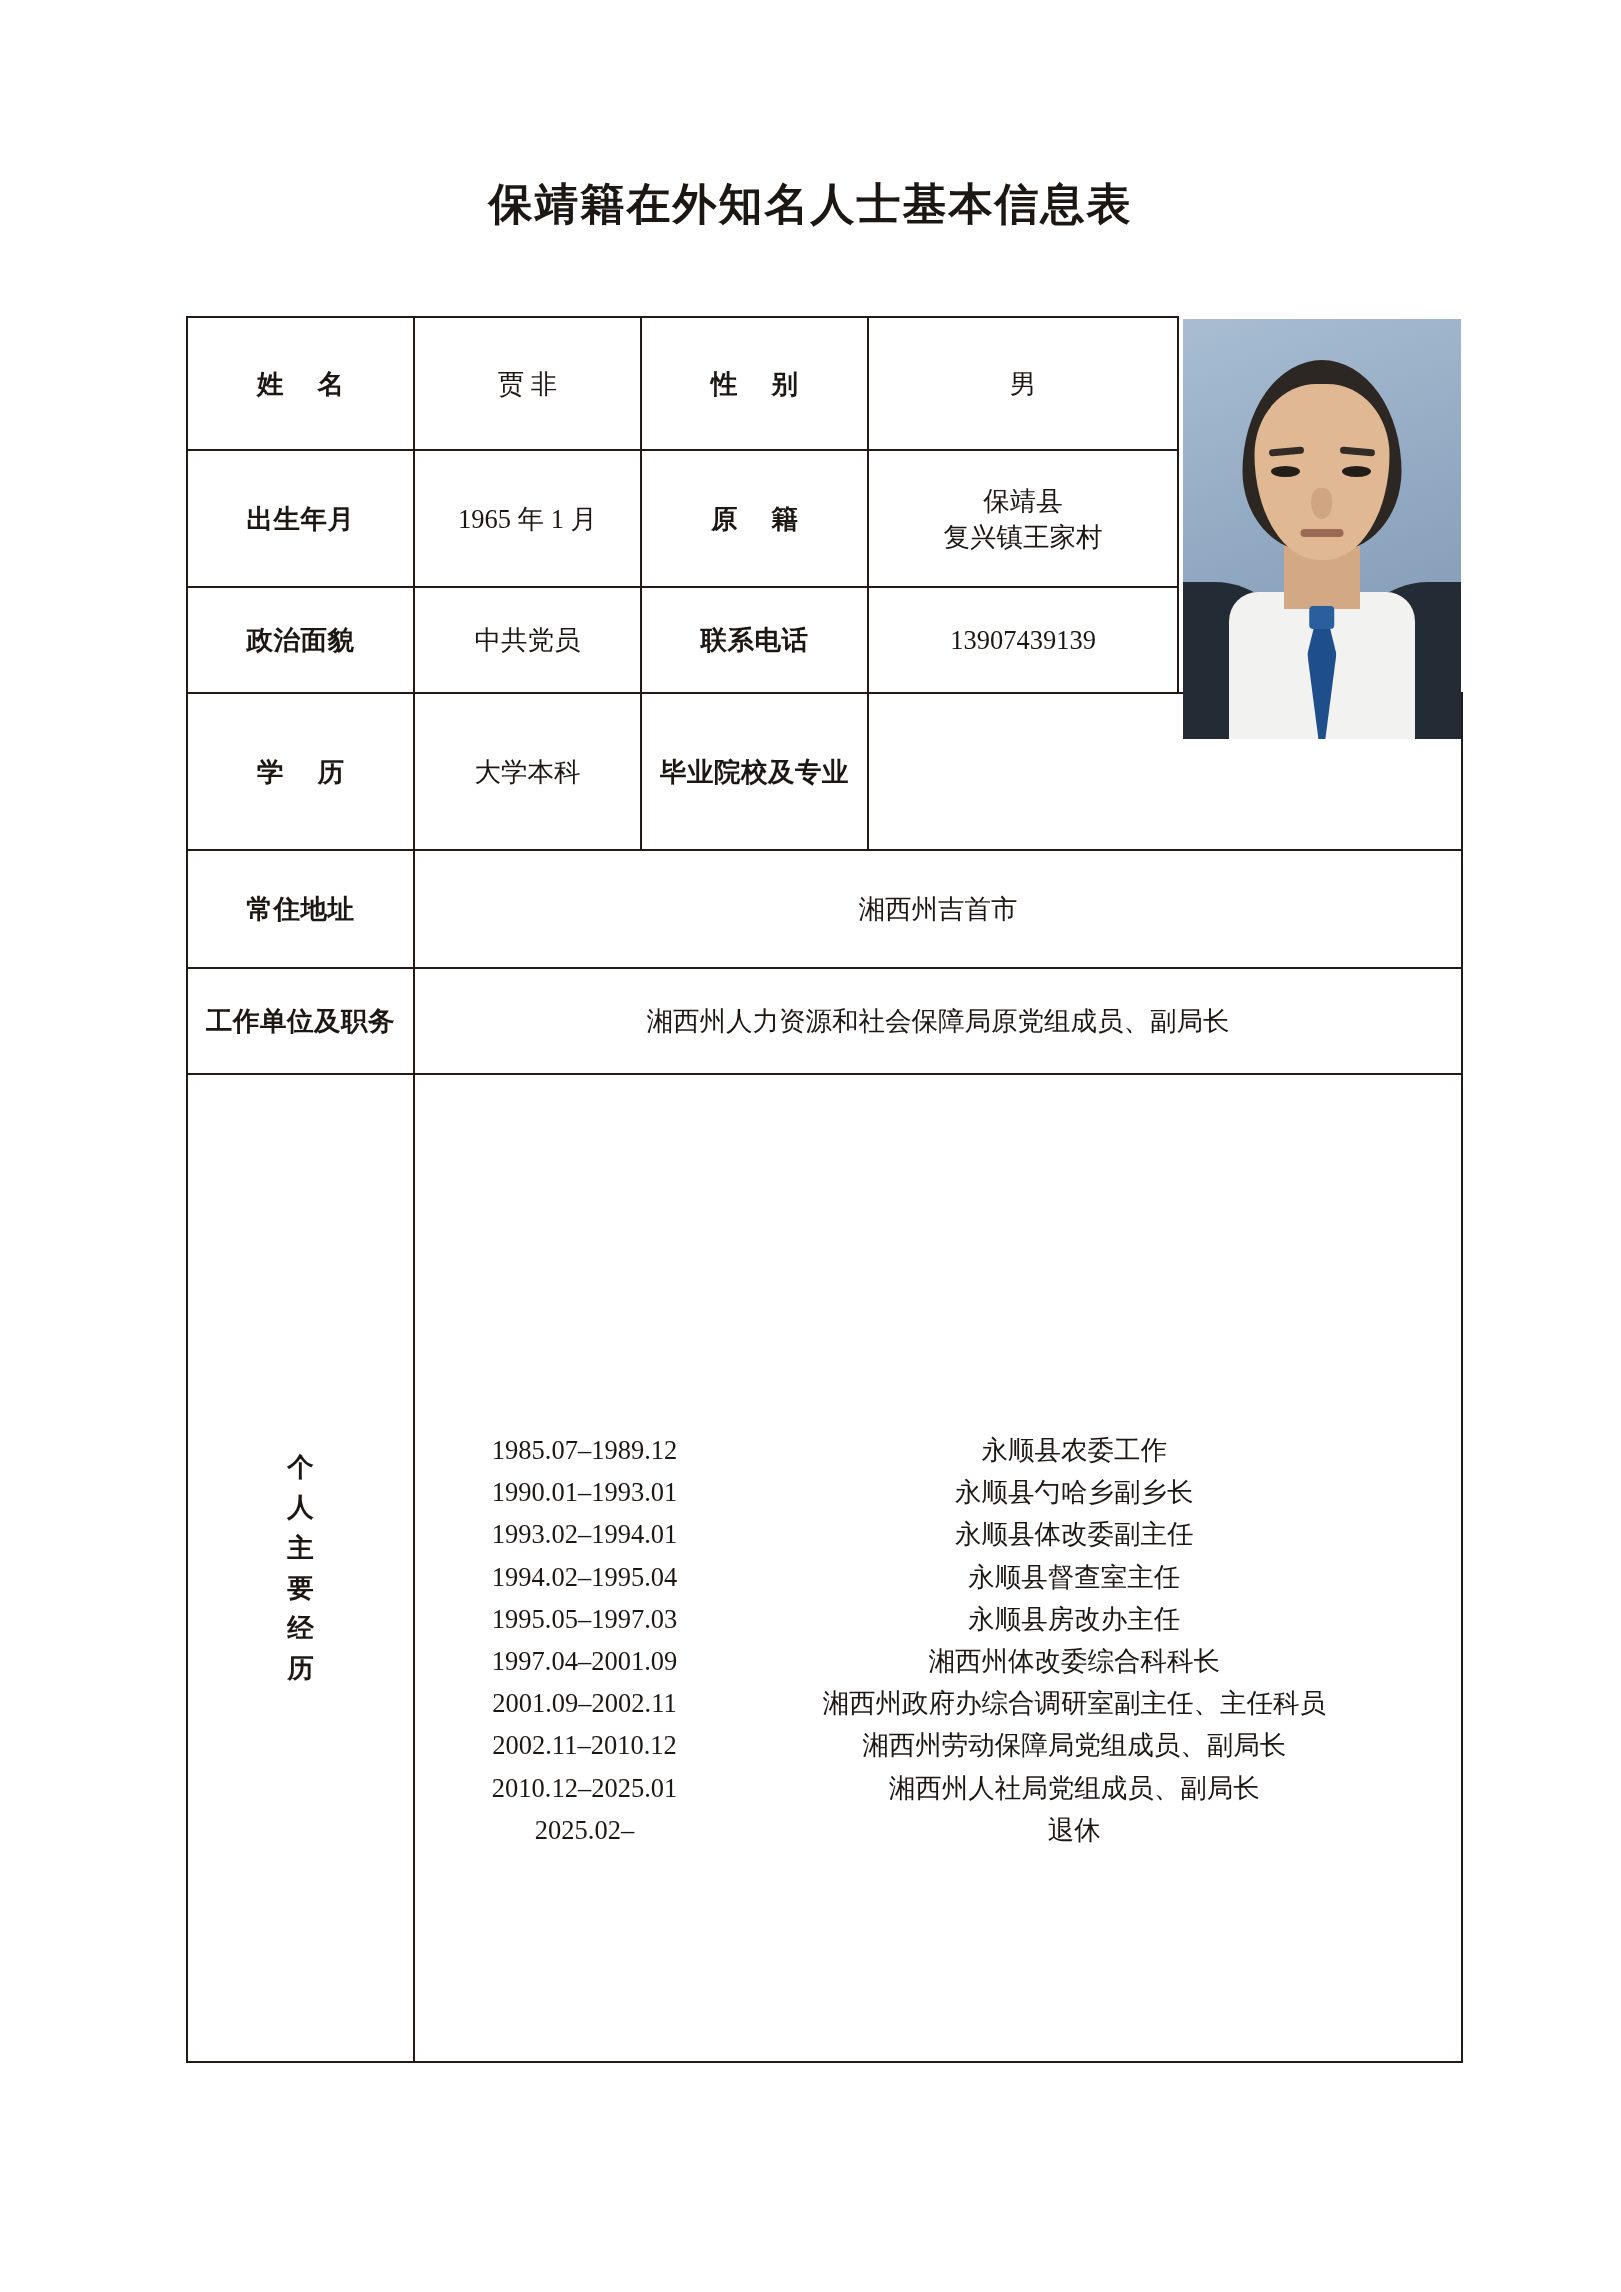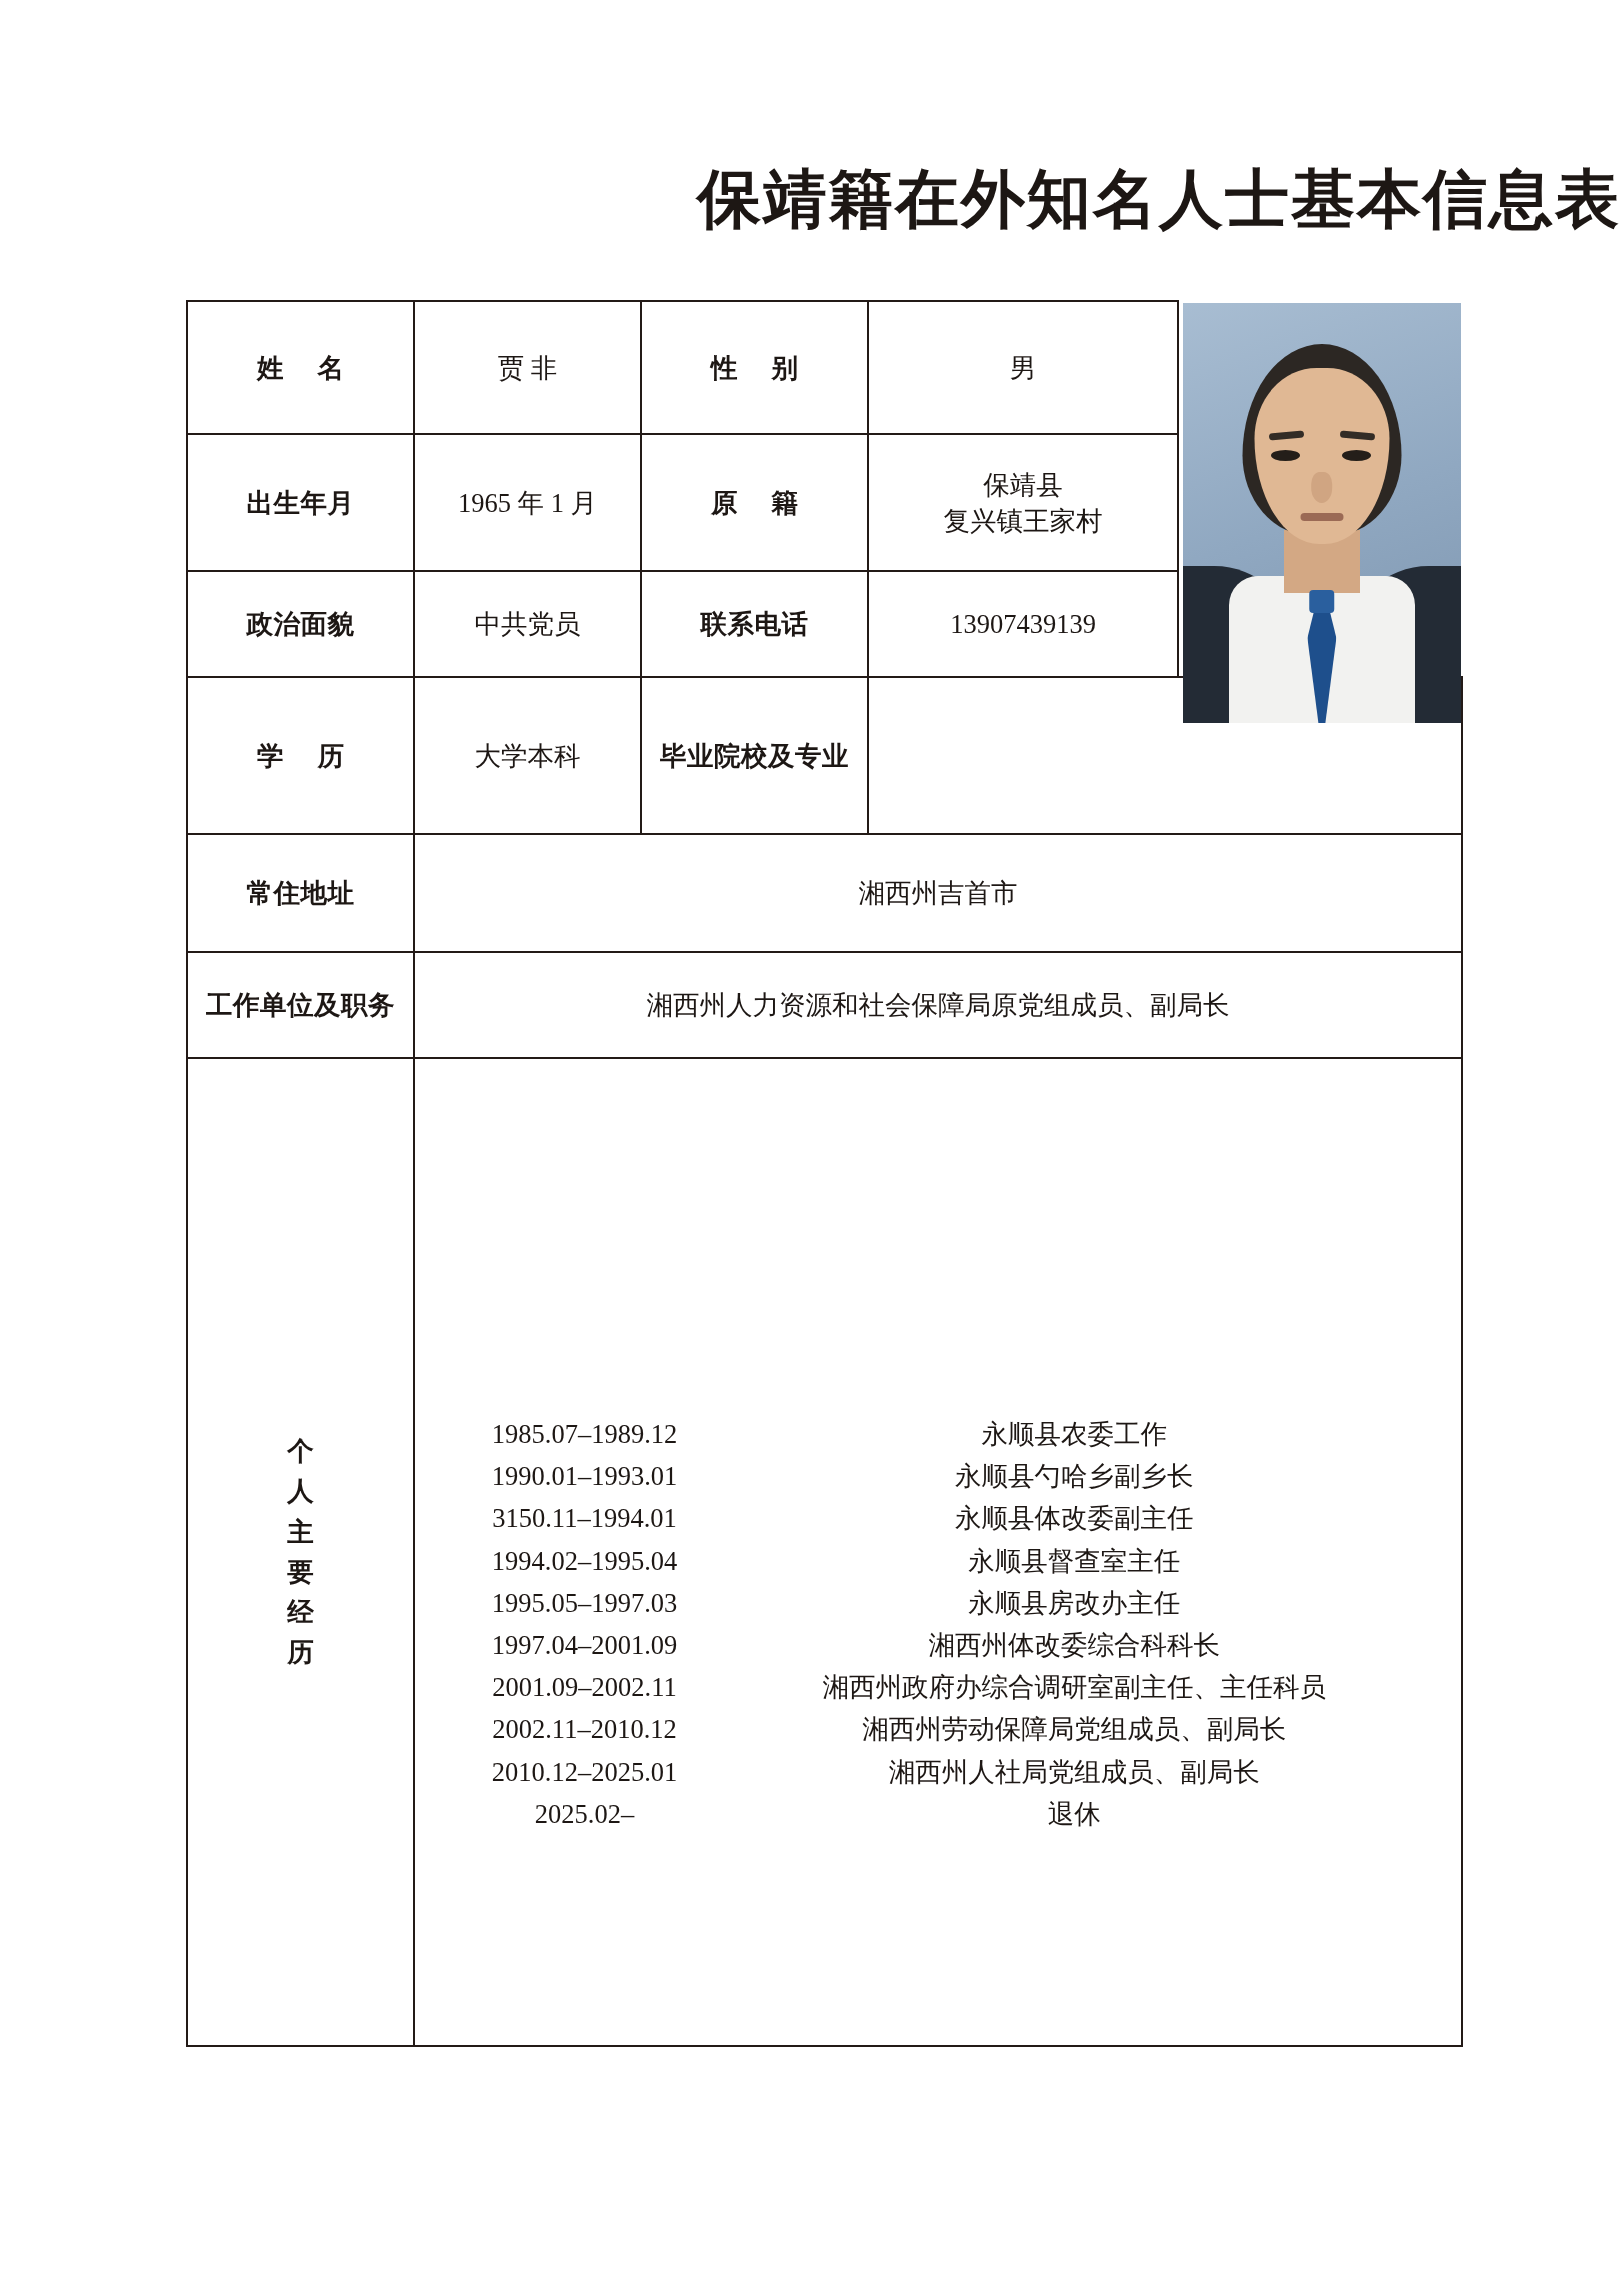--- a/index.html
+++ b/index.html
@@ -17,26 +17,26 @@
   }
   .page {
     width: 1621px;
     height: 2293px;
     box-sizing: border-box;
     padding: 0;
     position: relative;
     background: #ffffff;
   }
   .doc-title {
-    text-align: right;
+    text-align: center;
     font-family: "Liberation Serif", "DejaVu Serif", serif;
     font-weight: bold;
-    font-size: 64px;
+    font-size: 44px;
     letter-spacing: 2px;
-    margin: 0;
+    margin: 16px;
     padding-top: 165px;
     line-height: 1.1;
     color: #1d1714;
   }
   .table-wrap {
     position: absolute;
     left: 173px;
     top: 300px;
     width: 1276px;
     margin-left: 13px;
@@ -318,21 +318,21 @@
             <div class="career-inner">
                 <div class="career-row">
                   <div class="career-period">1985.07–1989.12</div>
                   <div class="career-desc">永顺县农委工作</div>
                 </div>
                 <div class="career-row">
                   <div class="career-period">1990.01–1993.01</div>
                   <div class="career-desc">永顺县勺哈乡副乡长</div>
                 </div>
                 <div class="career-row">
-                  <div class="career-period">3150.11–1994.01</div>
+                  <div class="career-period">1993.02–1994.01</div>
                   <div class="career-desc">永顺县体改委副主任</div>
                 </div>
                 <div class="career-row">
                   <div class="career-period">1994.02–1995.04</div>
                   <div class="career-desc">永顺县督查室主任</div>
                 </div>
                 <div class="career-row">
                   <div class="career-period">1995.05–1997.03</div>
                   <div class="career-desc">永顺县房改办主任</div>
                 </div>

